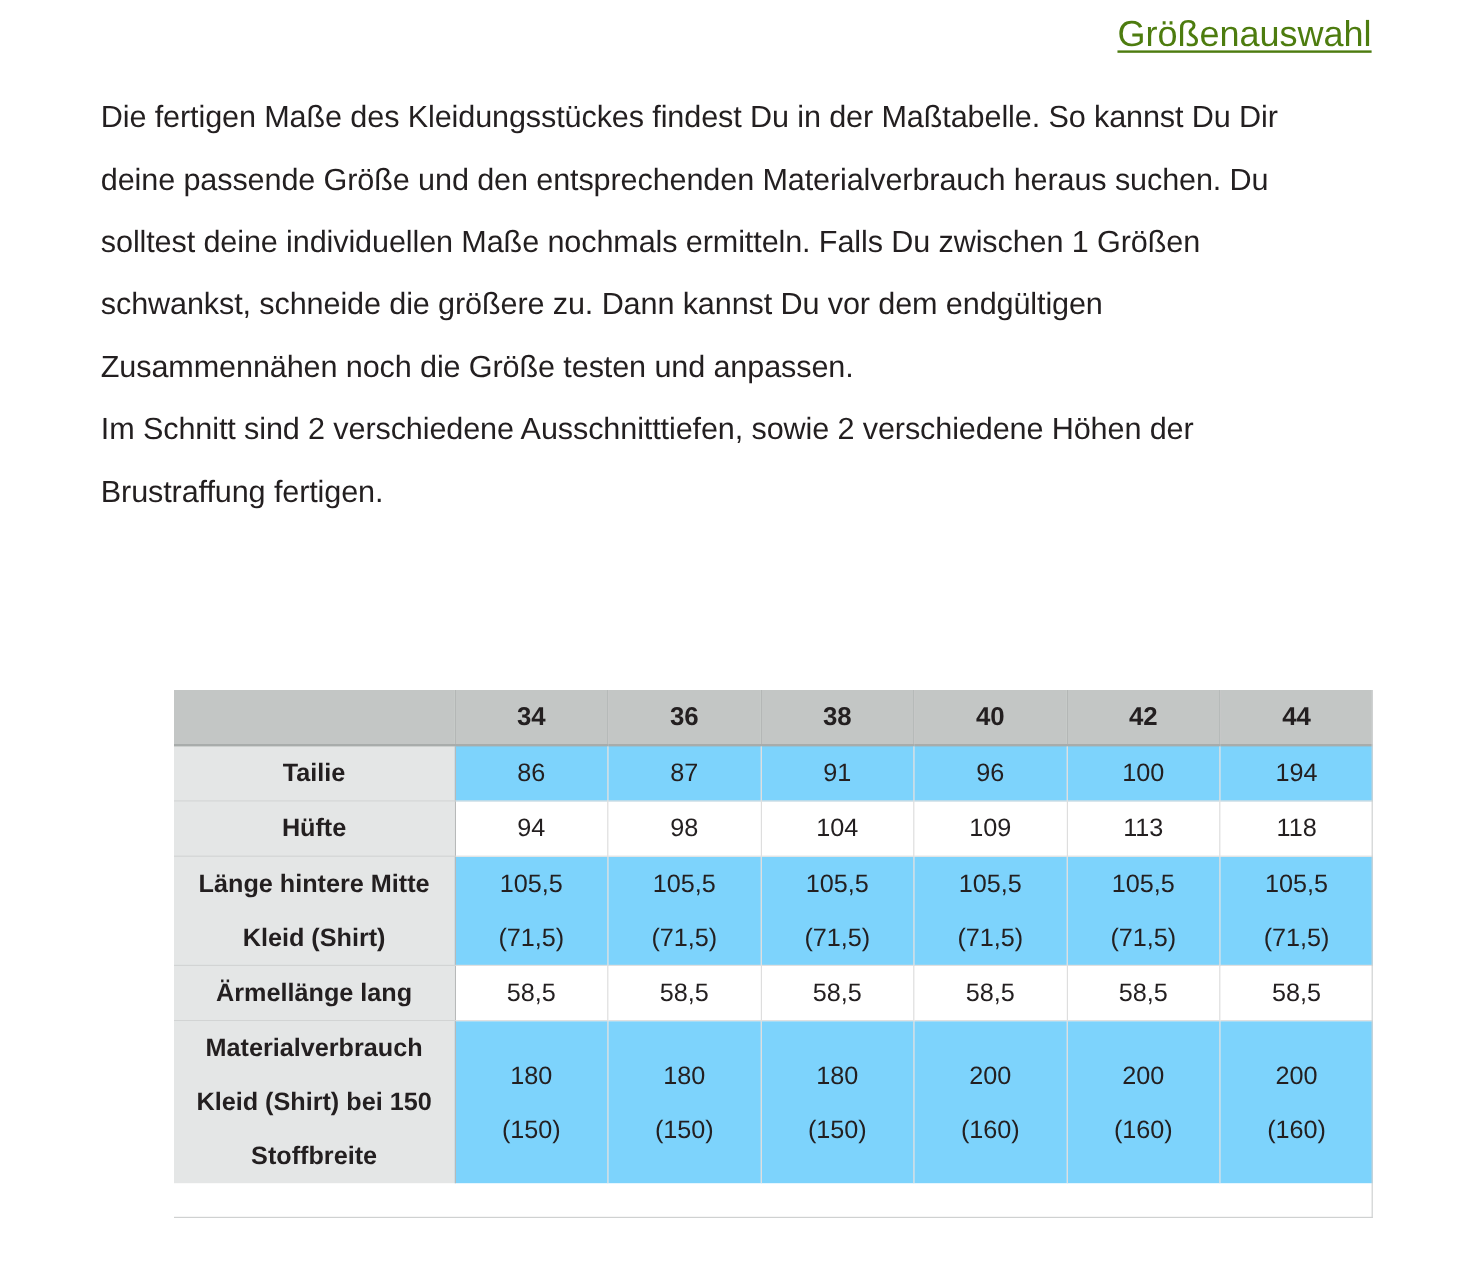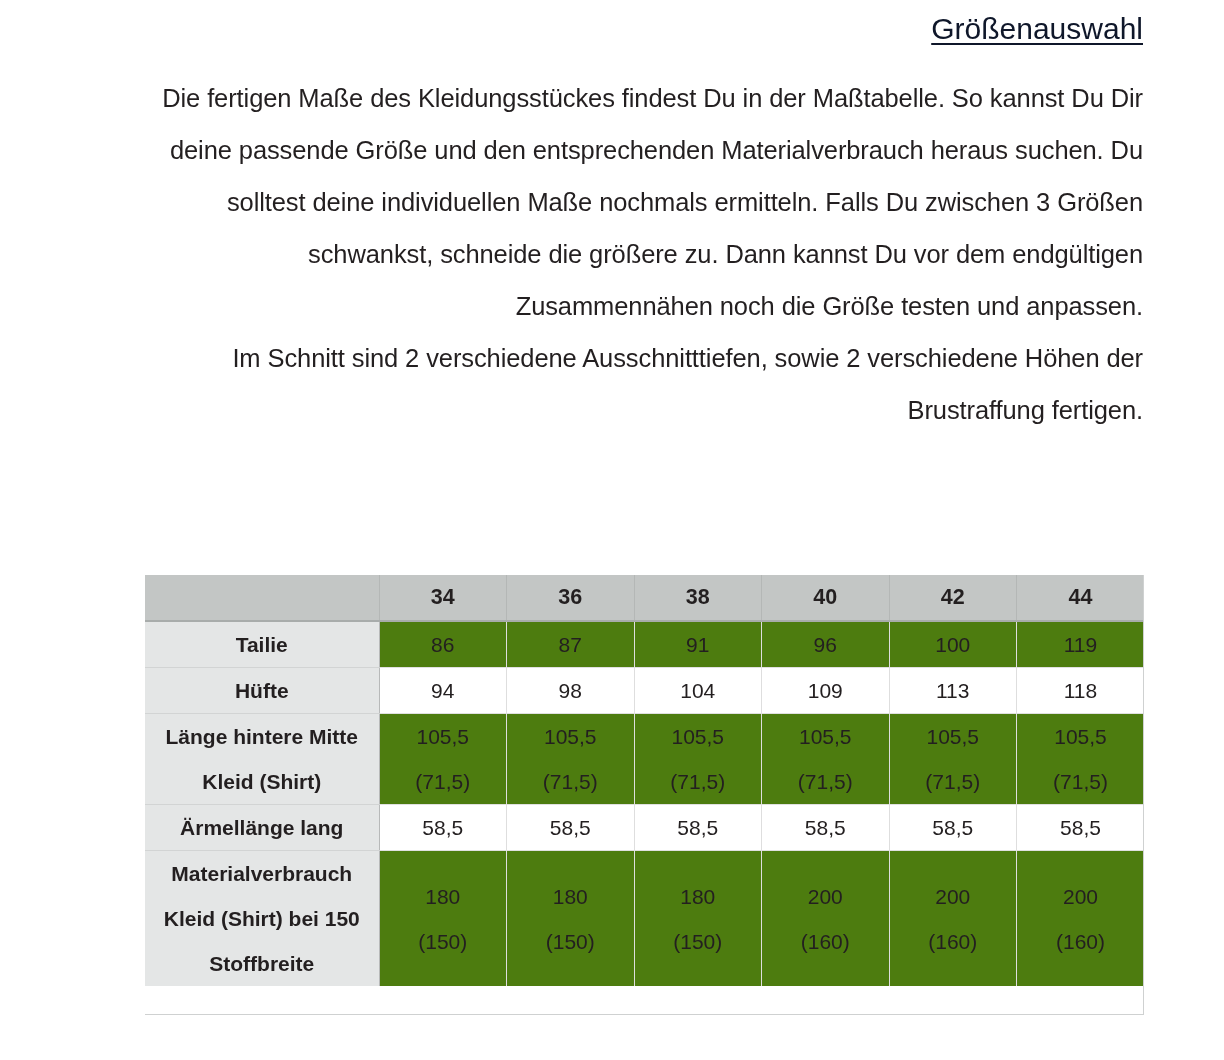--- a/index.html
+++ b/index.html
@@ -23,35 +23,35 @@
 
   
   .doc-title {
     position: absolute;
     right: 81px;
     top: 12px;
     font-family: "Liberation Sans", sans-serif;
     font-size: 30px;
     line-height: 34px;
     font-weight: 400;
-    color: #0f172a;
+    color: #4d7c0f;
     text-decoration: underline;
     text-underline-offset: 4px;
     text-decoration-thickness: 1.5px;
     letter-spacing: 0px;
     white-space: nowrap;
   }
 
   
   .intro {
     position: absolute;
     left: 84px;
     right: 81px;
     top: 72px;
-    text-align: right;
+    text-align: left;
     font-family: "Liberation Sans", sans-serif;
     font-size: 25.5px;
     line-height: 52px;
     font-weight: 400;
     color: #231f20;
     letter-spacing: -0.1px;
   }
   .intro .ln {
     display: block;
     white-space: nowrap;
@@ -120,21 +120,21 @@
   
   .size-table td.val {
     border-right: 1px solid #dedede;
     border-bottom: 1px solid #e0e0e0;
     line-height: 45px;
     font-size: 21px;
   }
   .size-table td.val:last-child { border-right: none; }
 
   .size-table tr.odd td.val { background: #ffffff; }
-  .size-table tr.even td.val { background: #4d7c0f; }
+  .size-table tr.even td.val { background: #7dd3fc; }
 
   .size-table tr:last-child td.val,
   .size-table tr:last-child td.row-label { border-bottom: none; }
 
   .size-table tbody tr:last-child td { border-bottom: none; }
 
   
   .size-table td.val .sub { display: block; line-height: 45px; }
   .size-table td.row-label .sub { display: block; line-height: 45px; }
 
@@ -158,21 +158,21 @@
 </head>
 <body>
 
 <div class="page">
 
   <div class="doc-title">Größenauswahl</div>
 
   <div class="intro">
     <span class="ln">Die fertigen Maße des Kleidungsstückes findest Du in der Maßtabelle. So kannst Du Dir</span>
     <span class="ln">deine passende Größe und den entsprechenden Materialverbrauch heraus suchen.  Du</span>
-    <span class="ln">solltest deine individuellen Maße nochmals ermitteln. Falls Du zwischen 3 Größen</span>
+    <span class="ln">solltest deine individuellen Maße nochmals ermitteln. Falls Du zwischen 1 Größen</span>
     <span class="ln">schwankst, schneide die größere zu. Dann kannst Du vor dem endgültigen</span>
     <span class="ln">Zusammennähen noch die Größe testen und anpassen.</span>
     <span class="ln">Im Schnitt sind 2 verschiedene Ausschnitttiefen, sowie 2 verschiedene Höhen der</span>
     <span class="ln">Brustraffung fertigen.</span>
   </div>
 
 
   <table class="size-table">
     <colgroup>
       <col class="lbl">
@@ -210,21 +210,21 @@
         <td class="val">
             <span class="sub">91</span>
           </td>
         <td class="val">
             <span class="sub">96</span>
           </td>
         <td class="val">
             <span class="sub">100</span>
           </td>
         <td class="val">
-            <span class="sub">119</span>
+            <span class="sub">194</span>
           </td>
       </tr>
 
       <tr class="odd">
         <td class="row-label">
           <span class="sub">Hüfte</span>
         </td>
         <td class="val">
             <span class="sub">94</span>
           </td>

